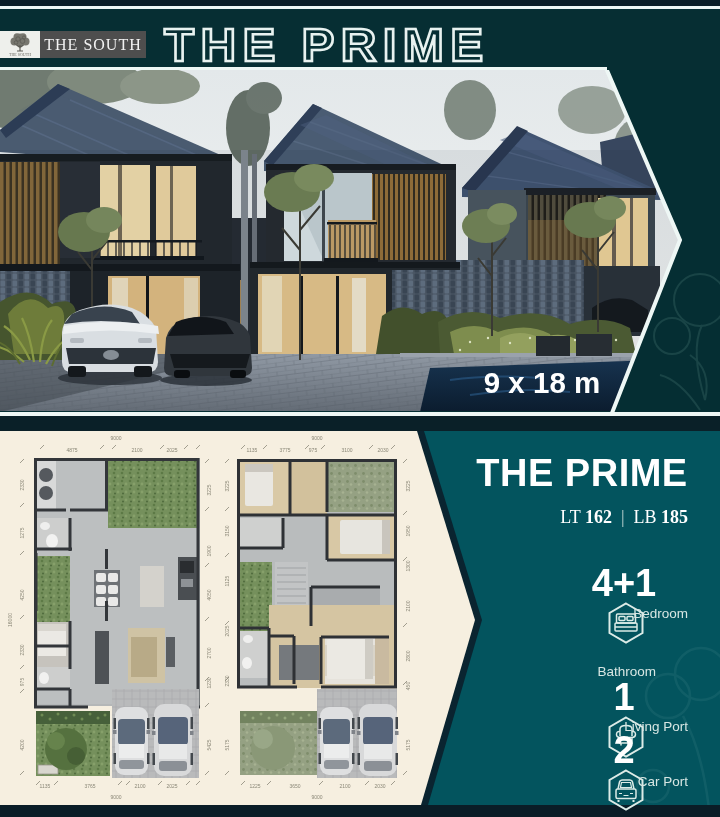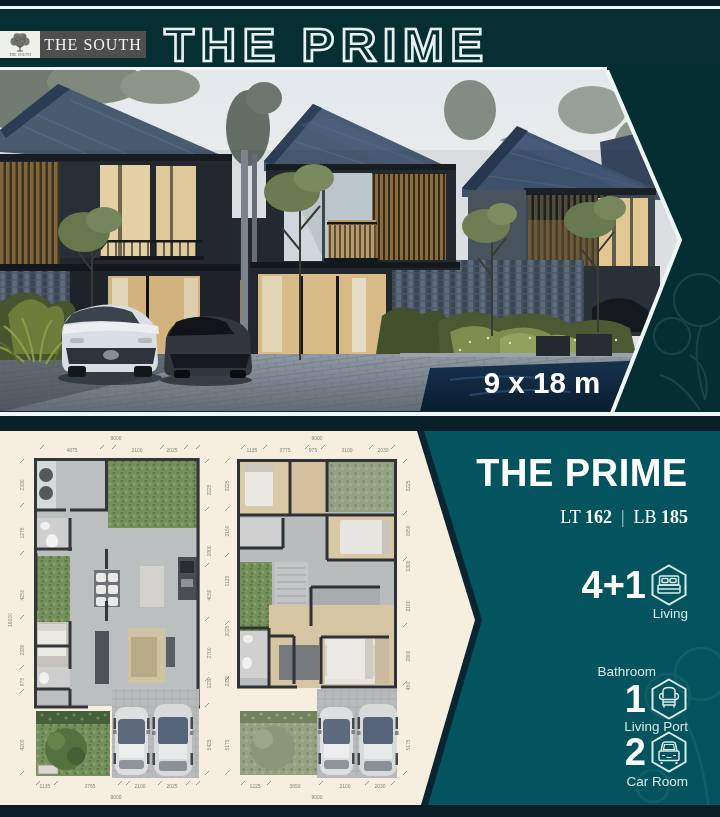--- a/index.html
+++ b/index.html
@@ -22,21 +22,21 @@
   
   #bottom{left:0;top:431px;width:720px;height:374px;background:#03545e;}
   #chevborder{left:0;top:431px;width:500px;height:374px;background:#0a2430;
      clip-path:polygon(0 0,424px 0,482px 189px,428px 374px,0 374px);}
   #cream{left:0;top:431px;width:500px;height:374px;background:#f6efe0;
      clip-path:polygon(0 0,417px 0,475px 189px,421px 374px,0 374px);}
   
   #rp-title{left:452px;top:452px;width:260px;text-align:center;color:#fff;font-weight:bold;font-size:38px;letter-spacing:0.5px;}
   #rp-sub{left:452px;top:507px;width:236px;text-align:right;color:#fff;font-size:18px;font-family:Liberation Serif, serif;}
   .num{color:#fff;font-weight:bold;font-size:38px;line-height:1;display:inline-block;}
-  .ico-row{position:absolute;display:flex;align-items:center;}
+  .ico-row{position:absolute;display:flex;align-items:center;flex-direction:column;}
   .lbl{position:absolute;color:#d7e6e3;font-size:13.5px;text-align:right;}
 </style>
 </head>
 <body>
 <div id="page">
   <div class="abs" id="topwhite"></div>
   <div class="abs" id="hdr"></div>
 
   <div class="abs" id="photo">
   <svg width="720" height="342" viewBox="0 0 720 342">
@@ -590,21 +590,21 @@
       <polygon points="19,1.5 35.5,11 35.5,31 19,40.5 2.5,31 2.5,11" fill="none" stroke="#dcebe7" stroke-width="2"></polygon>
       <g fill="none" stroke="#dcebe7" stroke-width="1.5">
         <rect x="9.5" y="12" width="19" height="9" rx="1"></rect>
         <rect x="12" y="14.5" width="6" height="4" rx="1"></rect>
         <rect x="20" y="14.5" width="6" height="4" rx="1"></rect>
         <rect x="8" y="21" width="22" height="8" rx="1"></rect>
         <path d="M8 25 h22"></path>
       </g>
     </svg>
   </div>
-  <div class="lbl" style="left:560px;top:606px;width:128px;">Living</div>
+  <div class="lbl" style="left:560px;top:606px;width:128px;">Bedroom</div>
 
   <div class="lbl" style="left:528px;top:664px;width:128px;">Bathroom</div>
 
   <div class="ico-row" style="left:560px;top:678px;width:128px;justify-content:flex-end;">
     <span class="num">1</span>
     <svg width="38" height="42" viewBox="0 0 38 42" style="margin-left:4px;">
       <polygon points="19,1.5 35.5,11 35.5,31 19,40.5 2.5,31 2.5,11" fill="none" stroke="#dcebe7" stroke-width="2"></polygon>
       <g fill="none" stroke="#dcebe7" stroke-width="1.5">
         <path d="M13 20 v-7 q0 -3.5 6 -3.5 q6 0 6 3.5 v7"></path>
         <path d="M13 15.5 q-3.5 -0.5 -3.5 3 q0 2.8 3.5 3 v5.5 h12 v-5.5 q3.5 -0.2 3.5 -3 q0 -3.5 -3.5 -3"></path>
@@ -620,14 +620,14 @@
       <polygon points="19,1.5 35.5,11 35.5,31 19,40.5 2.5,31 2.5,11" fill="none" stroke="#dcebe7" stroke-width="2"></polygon>
       <g fill="none" stroke="#dcebe7" stroke-width="1.5">
         <path d="M11 20 l1.5 -7 q0.5 -2 3 -2 h7 q2.5 0 3 2 l1.5 7"></path>
         <path d="M10.5 20 h17 q1.5 0 1.5 2 v6 q0 1.5 -1.5 1.5 h-17 q-1.5 0 -1.5 -1.5 v-6 q0 -2 1.5 -2z"></path>
         <path d="M14.5 13.5 h9 l1 5 h-11z" stroke-width="1.2"></path>
         <path d="M12 24.5 h3 M23 24.5 h3 M16.5 26.5 h5" stroke-width="1.2"></path>
         <path d="M11.5 31 v2 M26.5 31 v2" stroke-width="2"></path>
       </g>
     </svg>
   </div>
-  <div class="lbl" style="left:560px;top:774px;width:128px;">Car Room</div>
+  <div class="lbl" style="left:560px;top:774px;width:128px;">Car Port</div>
 </div>
 
 </body></html>

